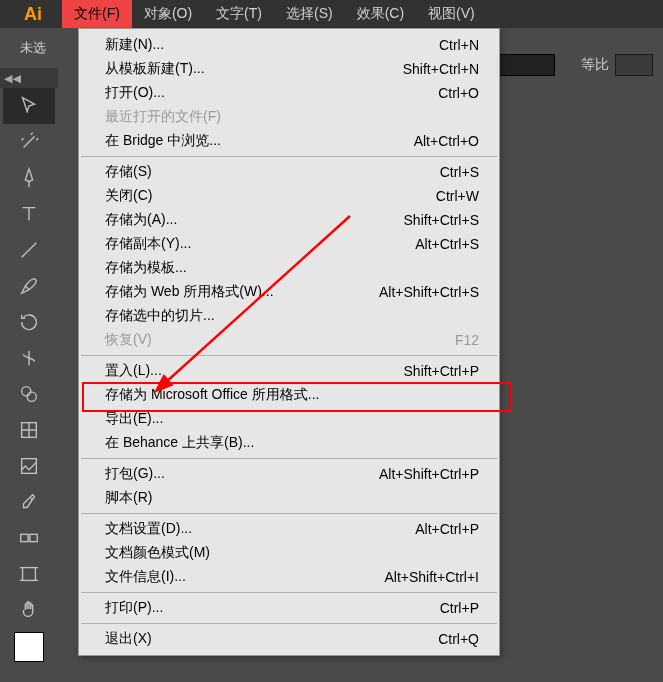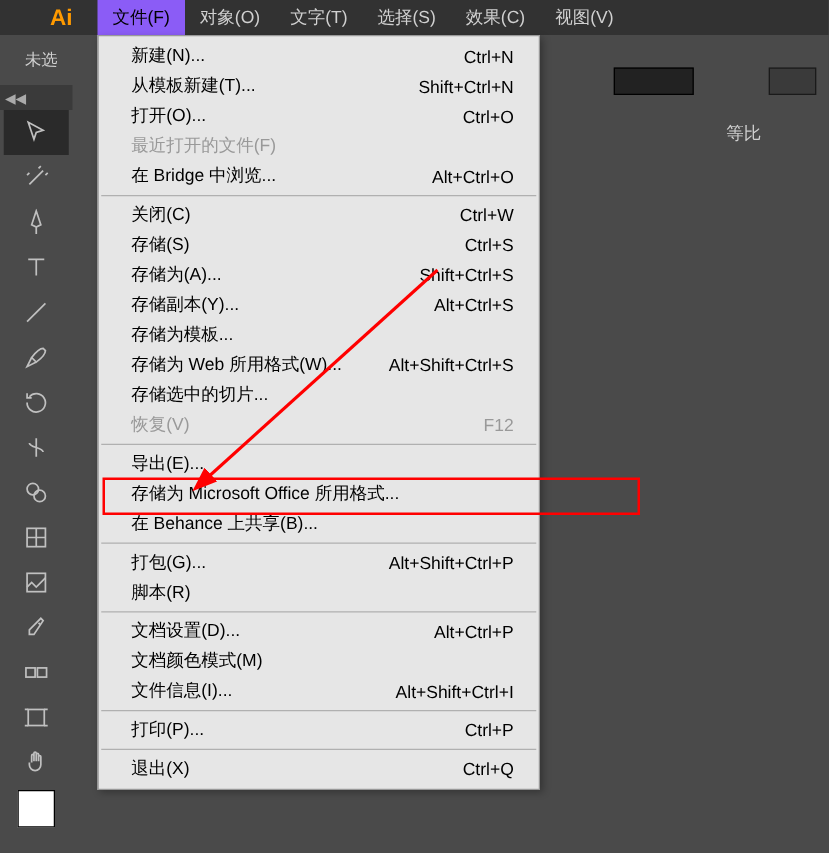--- a/index.html
+++ b/index.html
@@ -1,33 +1,33 @@
 <!DOCTYPE html>
 <html><head>
 <meta charset="utf-8">
 <style>
   * { margin: 0; padding: 0; box-sizing: border-box; font-family: "Microsoft YaHei", Arial, sans-serif; }
   body { background: #4a4a4a; width: 663px; height: 682px; overflow: hidden; position: relative; }
   
-  .menubar { background: #323232; height: 28px; display: flex; align-items: center; padding-left: 20px; }
+  .menubar { background: #323232; height: 28px; display: flex; align-items: center; padding-left: 4px; }
   .ai-logo { width: 58px; height: 24px; display: flex; align-items: center; justify-content: center; color: #ff9a00; font-weight: bold; font-size: 18px; }
   .menu-item { color: #d0d0d0; font-size: 14px; padding: 4px 12px; cursor: pointer; height: 28px; display: flex; align-items: center; }
-  .menu-item.active { background: #8b5cf6; color: #000; }
+  .menu-item.active { background: #ef4444; color: #000; }
   
   .secondary-bar { background: #4a4a4a; height: 40px; position: relative; display: flex; align-items: center; }
   .unsel-label { color: #d0d0d0; font-size: 13px; margin-left: 20px; }
   
   .toolbar { position: absolute; left: 0; top: 68px; width: 58px; bottom: 0; background: #4a4a4a; display: flex; flex-direction: column; }
   .toolbar-header { height: 20px; background: #3a3a3a; display:flex; align-items:center; padding-left:4px; color:#aaa; font-size:11px;}
   .tool-btn { width: 52px; height: 36px; display: flex; align-items: center; justify-content: center; color: #c0c0c0; cursor: pointer; margin-left:3px;}
   .tool-btn svg { width: 22px; height: 22px; }
   .tool-btn.selected { background: #2a2a2a; }
   .swatch { width: 30px; height: 30px; background: #fff; border: 1px solid #000; margin: 4px auto; }
   
-  .dropdown { position: absolute; left: 78px; top: 28px; width: 354px; background: #e6e6e6; border: 1px solid #999; box-shadow: 2px 2px 6px rgba(0,0,0,0.3); z-index: 100; padding: 4px 0; font-size: 14px; }
+  .dropdown { position: absolute; left: 78px; top: 28px; width: 422px; background: #e6e6e6; border: 1px solid #999; box-shadow: 2px 2px 6px rgba(0,0,0,0.3); z-index: 100; padding: 4px 0; font-size: 14px; }
   .menu-row { display: flex; justify-content: space-between; align-items: center; padding: 2px 20px 2px 26px; height: 24px; color: #000; cursor: pointer; }
   .menu-row.disabled { color: #999; cursor: default; }
   .menu-sep { border-top: 1px solid #b0b0b0; margin: 3px 2px; }
   .menu-label { white-space: nowrap; }
   .menu-short { white-space: nowrap; }
   
   .highlight-box { position: absolute; left: 82px; top: 382px; width: 430px; height: 30px; border: 2px solid #ff0000; z-index: 200; pointer-events: none; }
   .arrow-svg { position: absolute; left: 150px; top: 208px; width: 210px; height: 190px; z-index: 201; pointer-events: none; }
 </style>
 </head>
@@ -39,21 +39,21 @@
   <div class="menu-item">对象(O)</div>
   <div class="menu-item">文字(T)</div>
   <div class="menu-item">选择(S)</div>
   <div class="menu-item">效果(C)</div>
   <div class="menu-item">视图(V)</div>
 </div>
 
 <div class="secondary-bar">
   <span class="unsel-label">未选</span>
 </div>
-<div style="position:absolute; right:54px; top:56px; color:#d0d0d0; font-size:14px;margin-top:42px;">等比</div>
+<div style="position:absolute; right:54px; top:56px; color:#d0d0d0; font-size:14px;">等比</div>
 <div style="position:absolute; right:10px; top:54px; width:38px; height:22px; background:#3a3a3a; border:1px solid #1a1a1a;"></div>
 <div style="position:absolute; right:108px; top:54px; width:64px; height:22px; background:#222; border:1px solid #000;"></div>
 
 <div class="toolbar">
   <div class="toolbar-header">◀◀</div>
   <div class="tool-btn selected">
       <svg viewBox="0 0 24 24" fill="none" stroke="currentColor" stroke-width="1.5">
         <path d="M5 3l5 15 2-6 6-2z"></path>
       </svg>
     </div>
@@ -151,26 +151,26 @@
     <div class="menu-row disabled">
       <span class="menu-label">最近打开的文件(F)</span>
       <span class="menu-short"></span>
     </div>
     <div class="menu-row">
       <span class="menu-label">在 Bridge 中浏览...</span>
       <span class="menu-short">Alt+Ctrl+O</span>
     </div>
     <div class="menu-sep"></div>
     <div class="menu-row">
+      <span class="menu-label">存储(S)</span>
+      <span class="menu-short">Ctrl+S</span>
+    </div>
+    <div class="menu-row">
       <span class="menu-label">关闭(C)</span>
       <span class="menu-short">Ctrl+W</span>
-    </div>
-    <div class="menu-row">
-      <span class="menu-label">存储(S)</span>
-      <span class="menu-short">Ctrl+S</span>
     </div>
     <div class="menu-row">
       <span class="menu-label">存储为(A)...</span>
       <span class="menu-short">Shift+Ctrl+S</span>
     </div>
     <div class="menu-row">
       <span class="menu-label">存储副本(Y)...</span>
       <span class="menu-short">Alt+Ctrl+S</span>
     </div>
     <div class="menu-row">
@@ -184,25 +184,29 @@
     <div class="menu-row">
       <span class="menu-label">存储选中的切片...</span>
       <span class="menu-short"></span>
     </div>
     <div class="menu-row disabled">
       <span class="menu-label">恢复(V)</span>
       <span class="menu-short">F12</span>
     </div>
     <div class="menu-sep"></div>
     <div class="menu-row">
+      <span class="menu-label">置入(L)...</span>
+      <span class="menu-short">Shift+Ctrl+P</span>
+    </div>
+    <div class="menu-row">
+      <span class="menu-label">存储为 Microsoft Office 所用格式...</span>
+      <span class="menu-short"></span>
+    </div>
+    <div class="menu-row">
       <span class="menu-label">导出(E)...</span>
-      <span class="menu-short"></span>
-    </div>
-    <div class="menu-row">
-      <span class="menu-label">存储为 Microsoft Office 所用格式...</span>
       <span class="menu-short"></span>
     </div>
     <div class="menu-row">
       <span class="menu-label">在 Behance 上共享(B)...</span>
       <span class="menu-short"></span>
     </div>
     <div class="menu-sep"></div>
     <div class="menu-row">
       <span class="menu-label">打包(G)...</span>
       <span class="menu-short">Alt+Shift+Ctrl+P</span>

